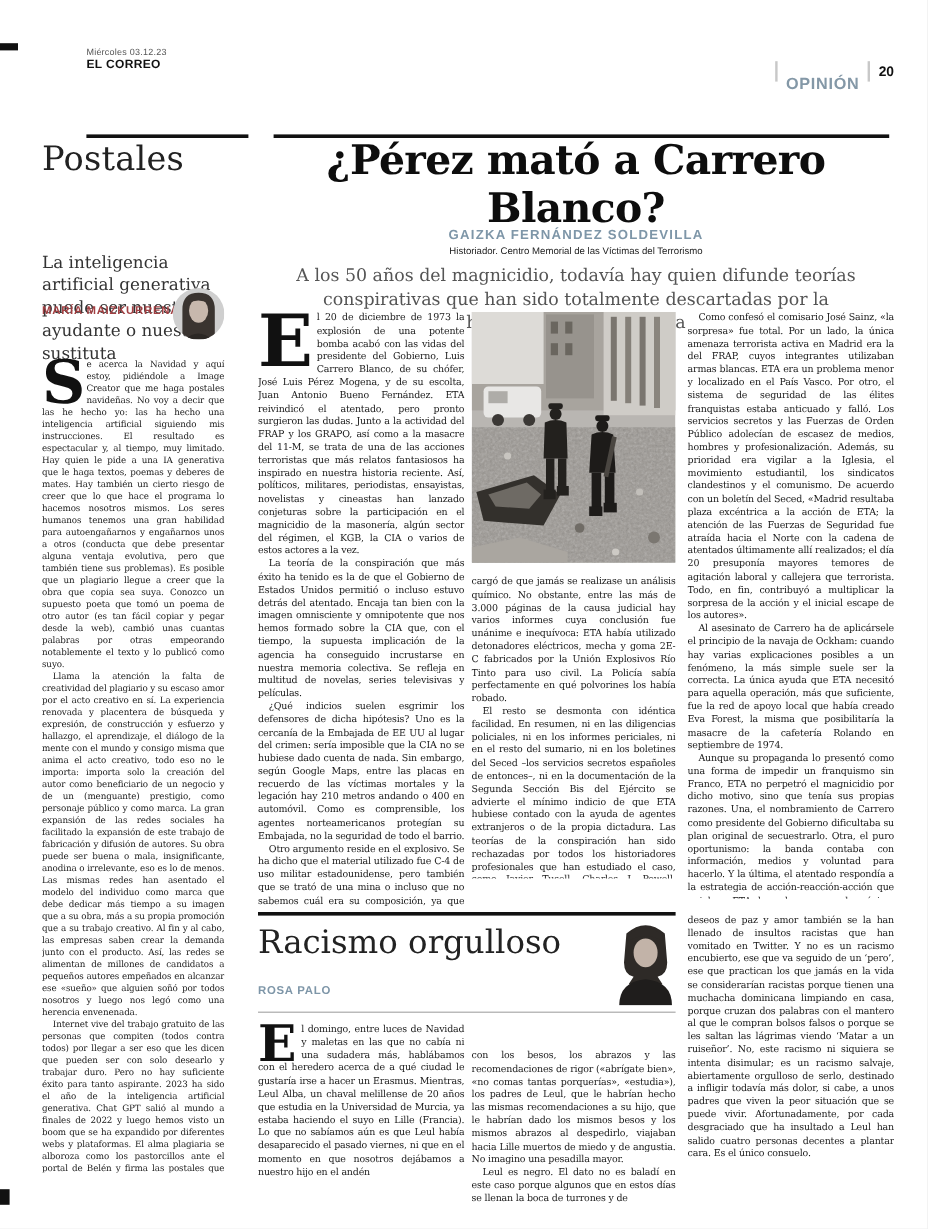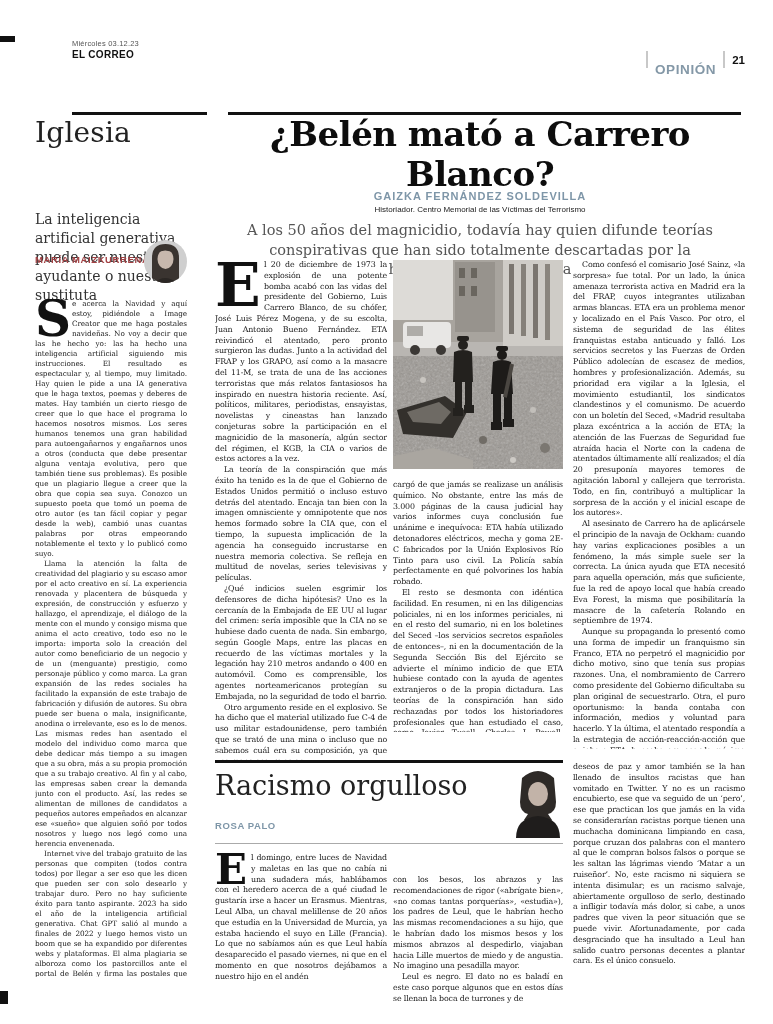--- a/index.html
+++ b/index.html
@@ -74,27 +74,27 @@
   <div class="abs bottom-mark"></div>
 
   <div class="abs hdr-left sans">
     <div class="hdr-date">Miércoles 03.12.23</div>
     <div class="hdr-brand">EL CORREO</div>
   </div>
   <div class="abs hdr-right sans">
     <div class="vbar"></div>
     <div class="section-label" style="color:#8498a7">OPINIÓN</div>
     <div class="vbar"></div>
-    <div class="page-num">21</div>
+    <div class="page-num">20</div>
   </div>
 
   <div class="abs rule rule-left"></div>
   <div class="abs rule rule-main"></div>
 
-  <div class="abs postales-title">Iglesia</div>
+  <div class="abs postales-title">Postales</div>
   <div class="abs postales-sub">La inteligencia artificial generativa puede ser nuestra ayudante o nuestra sustituta</div>
   <div class="abs postales-byline-row">
     <span class="author-red sans" style="color:#a24043">MARÍA MAIZKURRENA</span>
     <span class="avatar avatar-maria">
       <svg width="43" height="43" viewBox="0 0 43 43">
         <rect width="43" height="43" fill="#cfcfcf"></rect>
         <path d="M8 43 L8 18 Q8 4 21.5 4 Q35 4 35 18 L35 43 Z" fill="#3a3430"></path>
         <ellipse cx="21.5" cy="19" rx="8" ry="10" fill="#c7b8ad"></ellipse>
         <path d="M13 13 Q21 8 30 13 L30 10 Q25 5 21.5 5 Q17 5 13 10 Z" fill="#3a3430"></path>
         <path d="M10 43 Q21 33 33 43 Z" fill="#2b2724"></path>
@@ -104,21 +104,21 @@
   <div class="abs postales-body body-text">
     <p class="lead">
       <span class="dropcap dc-s">S</span><span>e acerca la Navidad y aquí estoy, pidiéndole a Image Creator que me haga postales navideñas. No voy a decir que las he hecho yo: las ha hecho una inteligencia artificial siguiendo mis instrucciones. El resultado es espectacular y, al tiempo, muy limitado. Hay quien le pide a una IA generativa que le haga textos, poemas y deberes de mates. Hay también un cierto riesgo de creer que lo que hace el programa lo hacemos nosotros mismos. Los seres humanos tenemos una gran habilidad para autoengañarnos y engañarnos unos a otros (conducta que debe presentar alguna ventaja evolutiva, pero que también tiene sus problemas). Es posible que un plagiario llegue a creer que la obra que copia sea suya. Conozco un supuesto poeta que tomó un poema de otro autor (es tan fácil copiar y pegar desde la web), cambió unas cuantas palabras por otras empeorando notablemente el texto y lo publicó como suyo.</span>
     </p>
     <div>
         <p>Llama la atención la falta de creatividad del plagiario y su escaso amor por el acto creativo en sí. La experiencia renovada y placentera de búsqueda y expresión, de construcción y esfuerzo y hallazgo, el aprendizaje, el diálogo de la mente con el mundo y consigo misma que anima el acto creativo, todo eso no le importa: importa solo la creación del autor como beneficiario de un negocio y de un (menguante) prestigio, como personaje público y como marca. La gran expansión de las redes sociales ha facilitado la expansión de este trabajo de fabricación y difusión de autores. Su obra puede ser buena o mala, insignificante, anodina o irrelevante, eso es lo de menos. Las mismas redes han asentado el modelo del individuo como marca que debe dedicar más tiempo a su imagen que a su obra, más a su propia promoción que a su trabajo creativo. Al fin y al cabo, las empresas saben crear la demanda junto con el producto. Así, las redes se alimentan de millones de candidatos a pequeños autores empeñados en alcanzar ese «sueño» que alguien soñó por todos nosotros y luego nos legó como una herencia envenenada.</p>
         <p>Internet vive del trabajo gratuito de las personas que compiten (todos contra todos) por llegar a ser eso que les dicen que pueden ser con solo desearlo y trabajar duro. Pero no hay suficiente éxito para tanto aspirante. 2023 ha sido el año de la inteligencia artificial generativa. Chat GPT salió al mundo a finales de 2022 y luego hemos visto un boom que se ha expandido por diferentes webs y plataformas. El alma plagiaria se alboroza como los pastorcillos ante el portal de Belén y firma las postales que ha hecho un bot. Las IA generativas pueden ser nuestros ayudantes o nuestros sustitutos. Cuanto menos valor tenga la creatividad humana y más valor tenga el producto (no la obra), más cerca estaremos de lo segundo.</p>
       </div>
   </div>
 
-  <div class="abs main-title">¿Belén mató a Carrero Blanco?</div>
+  <div class="abs main-title">¿Pérez mató a Carrero Blanco?</div>
   <div class="abs main-byline sans">
     <div class="byline-name" style="color:#7e96a8">GAIZKA FERNÁNDEZ SOLDEVILLA</div>
     <div class="byline-role">Historiador. Centro Memorial de las Víctimas del Terrorismo</div>
   </div>
   <div class="abs standfirst">A los 50 años del magnicidio, todavía hay quien difunde teorías conspirativas que han sido totalmente descartadas por la historiografía académica</div>
 
   <div class="abs car-col1 body-text main-body">
     <p class="lead">
       <span class="dropcap dc-e-big">E</span><span>l 20 de diciembre de 1973 la explosión de una potente bomba acabó con las vidas del presidente del Gobierno, Luis Carrero Blanco, de su chófer, José Luis Pérez Mogena, y de su escolta, Juan Antonio Bueno Fernández. ETA reivindicó el atentado, pero pronto surgieron las dudas. Junto a la actividad del FRAP y los GRAPO, así como a la masacre del 11-M, se trata de una de las acciones terroristas que más relatos fantasiosos ha inspirado en nuestra historia reciente. Así, políticos, militares, periodistas, ensayistas, novelistas y cineastas han lanzado conjeturas sobre la participación en el magnicidio de la masonería, algún sector del régimen, el KGB, la CIA o varios de estos actores a la vez.</span>
     </p>

